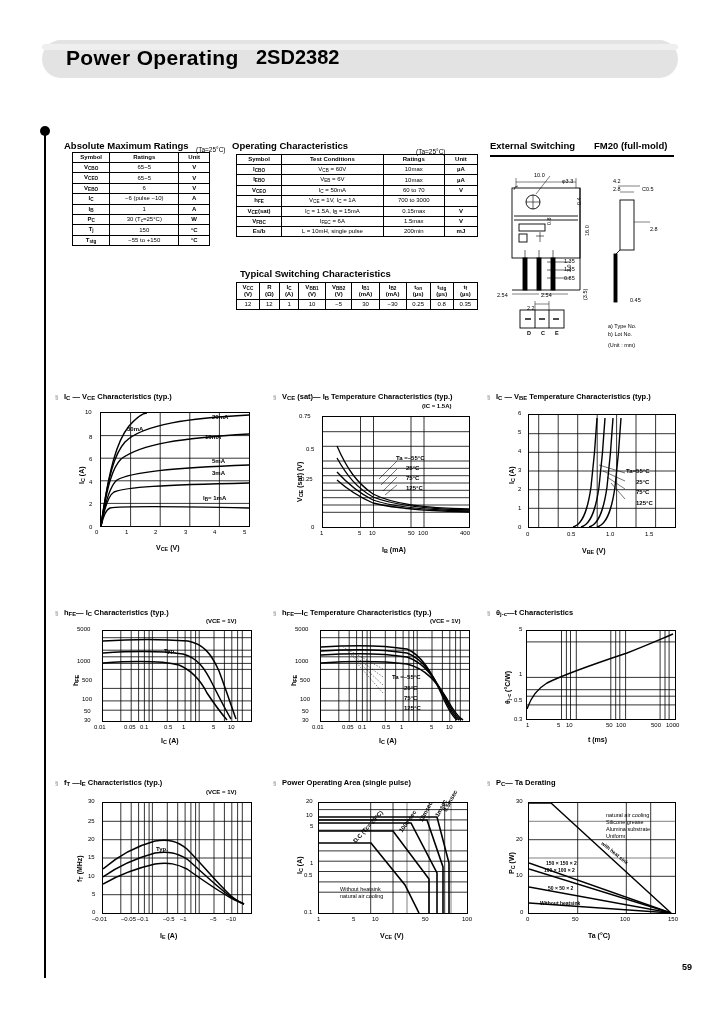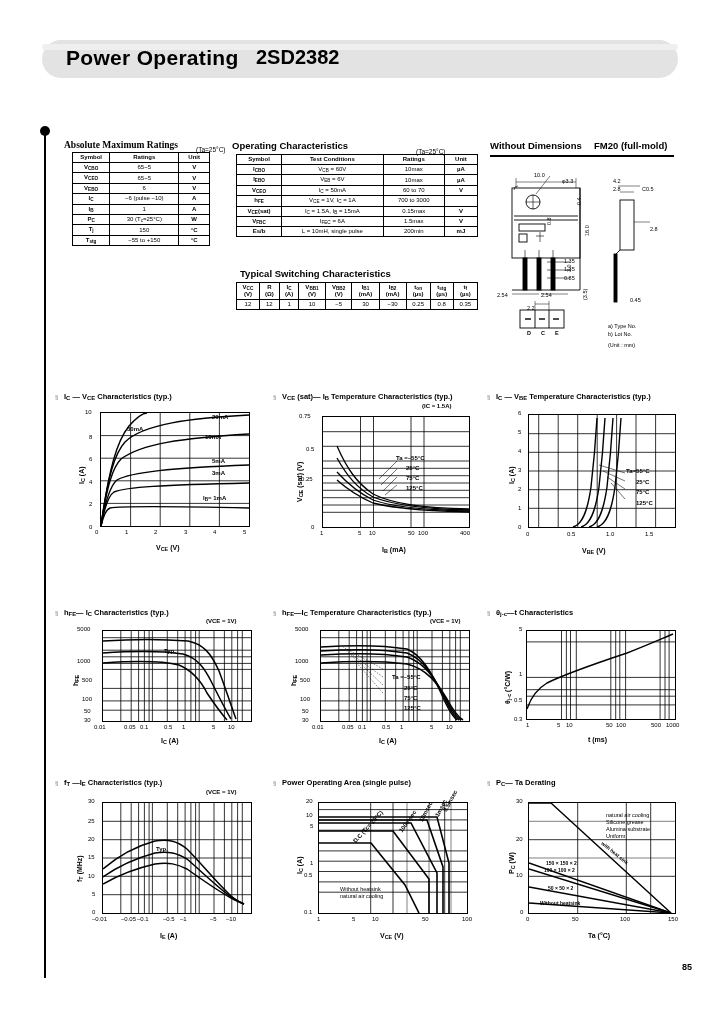--- a/index.html
+++ b/index.html
@@ -61,21 +61,21 @@
 
 <div id="header-band">
   <div class="shine"></div>
 </div>
 <div id="page-title">Power Operating</div>
 <div id="part-no">2SD2382</div>
 
 <div id="margin-rule"></div>
 <div id="margin-dot"></div>
 
-<div class="sec-h" style="left:64px;top:140px;font-family:Liberation Serif, serif;">
+<div class="sec-h" style="left:64px;top:140px;">
   <span class="pill"></span>
   <span class="t">Absolute Maximum Ratings</span>
 </div>
 <div class="sec-sub" style="left:196px;top:146px;">(Ta=25°C)</div>
 
 <table class="dt" id="tbl-abs" style="left:72px;top:152px;width:138px;">
   <thead>
       <tr>
     <th style="width:34px">Symbol</th>
     <th style="width:70px">Ratings</th>
@@ -217,21 +217,21 @@
         <td>−30</td>
         <td>0.25</td>
         <td>0.8</td>
         <td>0.35</td>
       </tr>
     </tbody>
 </table>
 
 <div class="sec-h" style="left:490px;top:140px;">
   <span class="pill"></span>
-  <span class="t">Without Dimensions</span>
+  <span class="t">External Switching</span>
 </div>
 <div class="sec-h" style="left:594px;top:140px;">
   <span class="t">FM20 (full-mold)</span>
 </div>
 <div style="position:absolute;left:490px;top:155px;width:184px;height:2px;background:#000;"></div>
 
 <div id="pkg-draw" style="position:absolute;left:492px;top:162px;width:186px;height:192px;">
   <svg width="186" height="192" viewBox="0 0 186 192">
     <g stroke="#000" fill="none" stroke-width="0.9">
 
@@ -801,13 +801,13 @@
   <div class="curvelab" style="left:50px;top:82px;font-size:5px;">150 × 150 × 2</div>
   <div class="curvelab" style="left:48px;top:89px;font-size:5px;">100 × 100 × 2</div>
   <div class="curvelab" style="left:52px;top:107px;font-size:5px;">50 × 50 × 2</div>
   <div class="curvelab" style="left:44px;top:122px;font-size:5px;">Without heatsink</div>
   <div class="note" style="left:110px;top:34px;">natural air cooling</div>
   <div class="note" style="left:110px;top:41px;">Silicone grease</div>
   <div class="note" style="left:110px;top:48px;">Alumina substrate</div>
   <div class="note" style="left:110px;top:55px;">Uniform</div>
 </div>
 
-<div id="pageno">85</div>
+<div id="pageno">59</div>
 
 </body></html>

